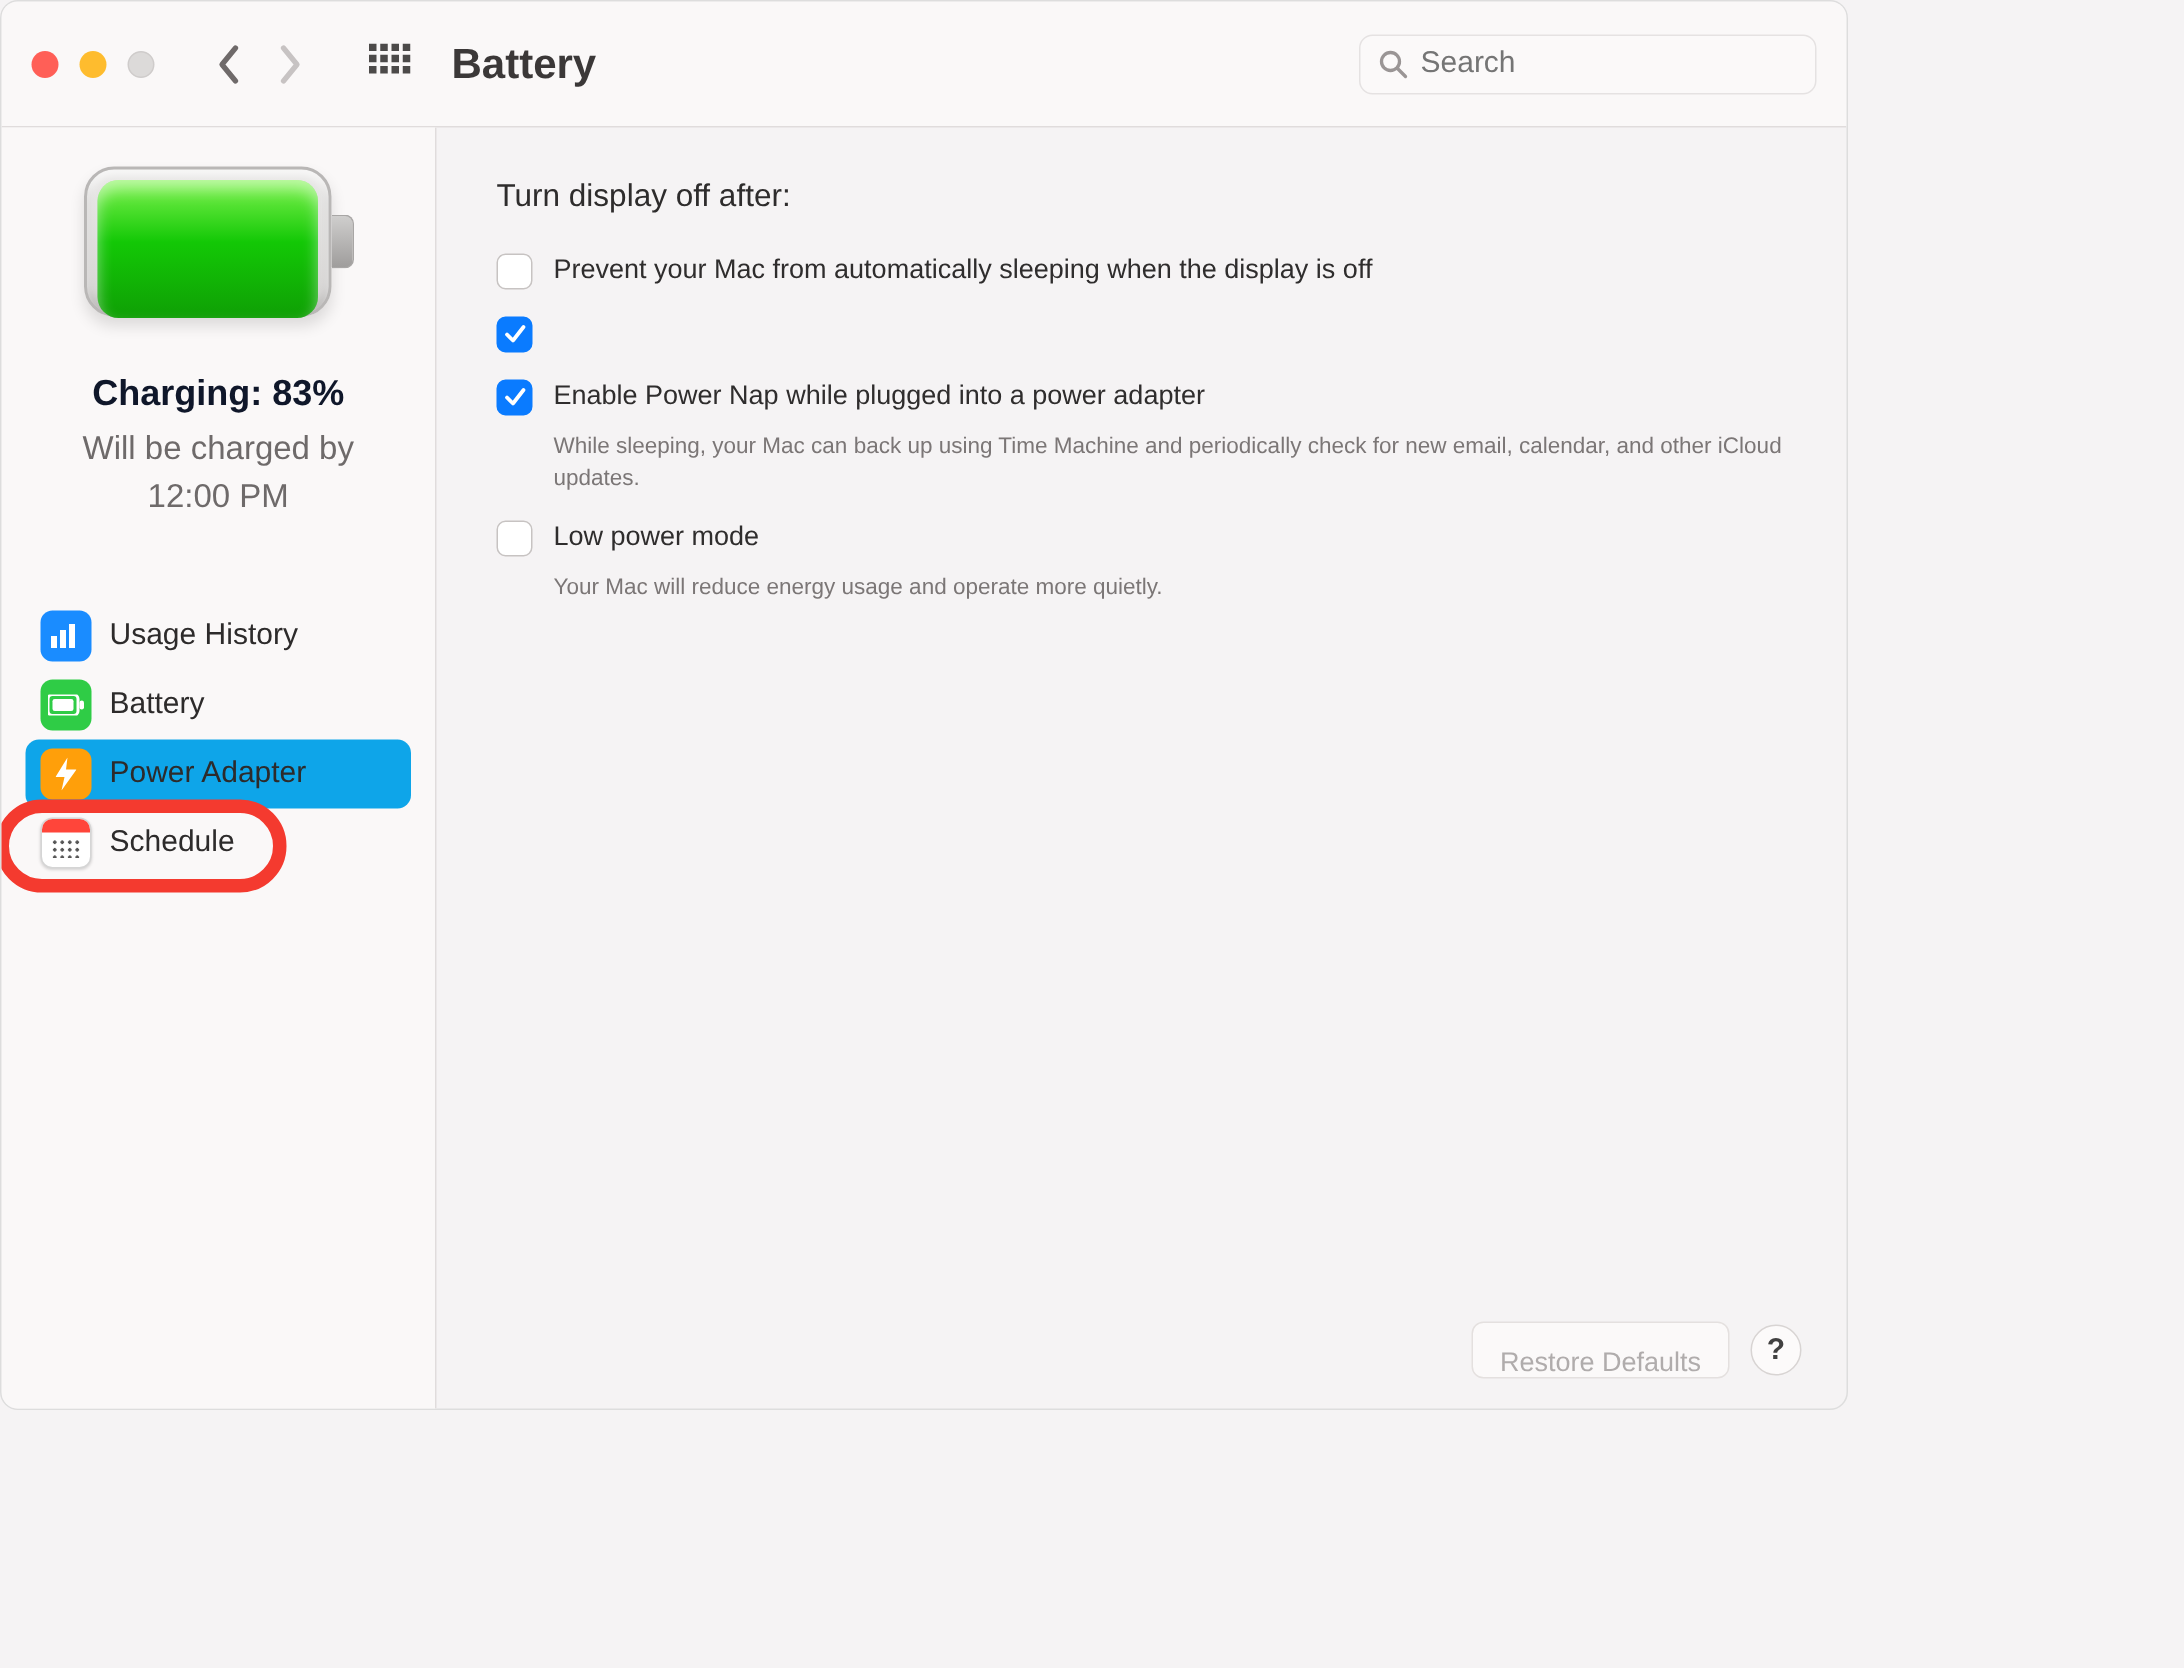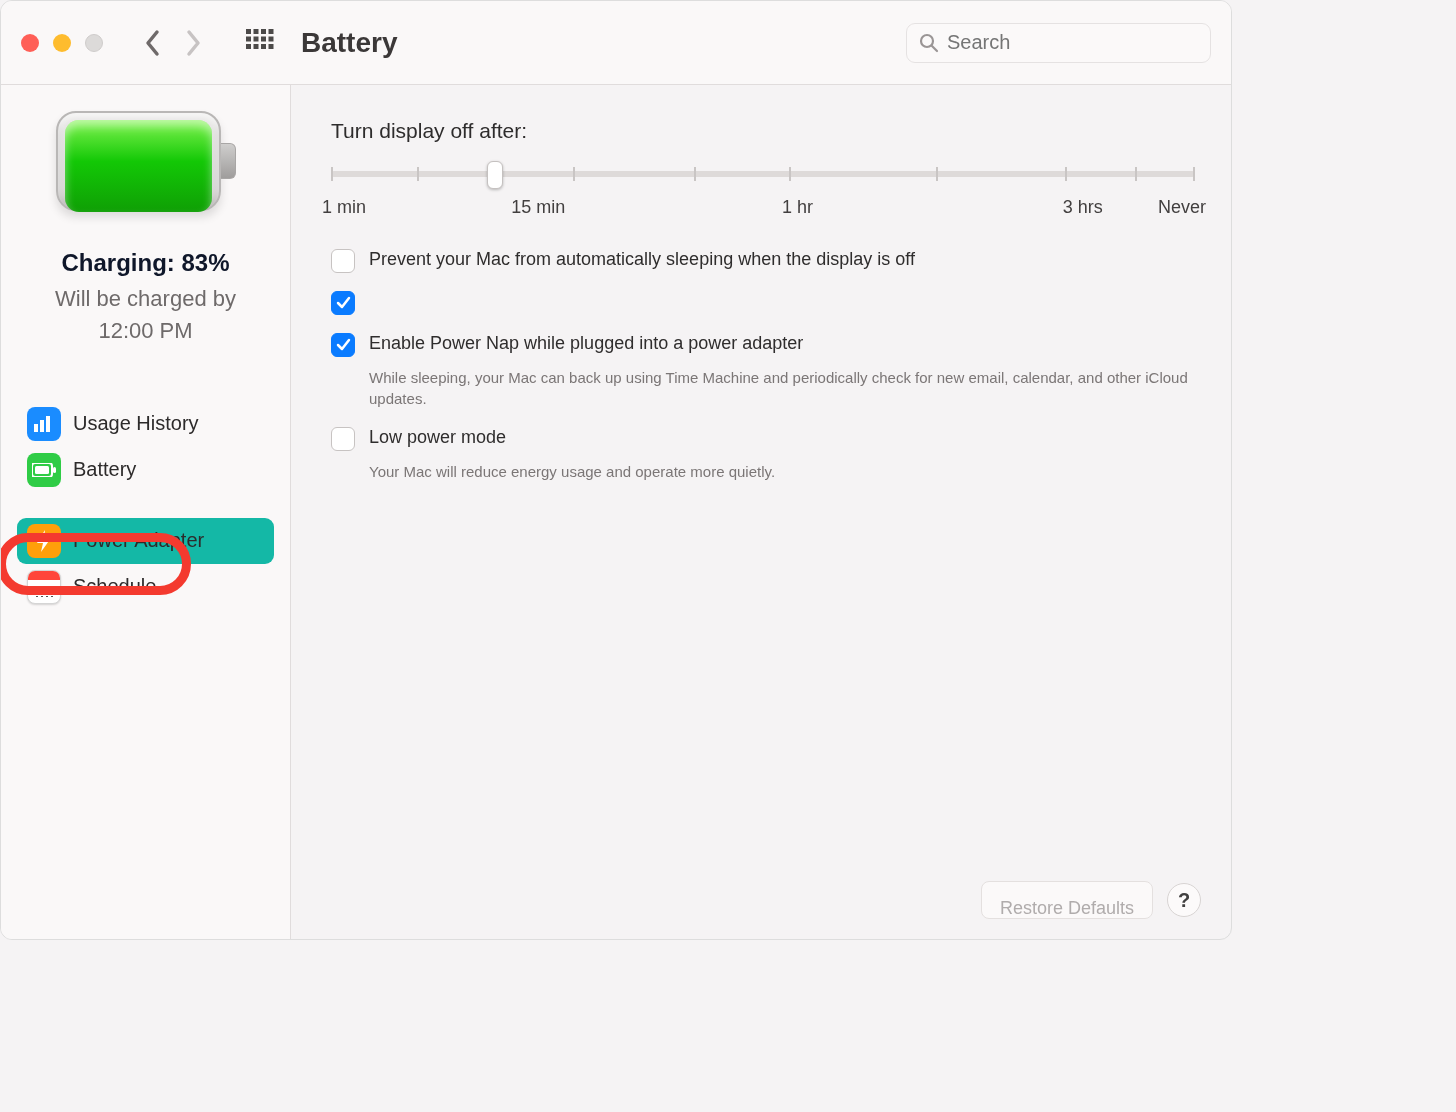--- a/index.html
+++ b/index.html
@@ -76,21 +76,21 @@
     border-radius: 0 6px 6px 0;
     border:1px solid #a8a6a5; border-left:none;
   }
   .status-heading { font-size: 24px; font-weight:700; margin-top:28px; color:#0f172a; }
   .status-sub { font-size: 22px; color:#6e6a6a; text-align:center; line-height:1.45; margin-top:6px; }
   .side-nav { width: 100%; padding: 0 16px; margin-top: 54px; }
   .side-item {
     display:flex; align-items:center; height:46px; border-radius:9px; padding:0 10px; gap:12px;
     font-size: 20px; color:#2d2b2b; cursor:default;
   }
-  .side-item.selected { background:#14b8a6;margin-top:25px; }
+  .side-item.selected { background:#0ea5e9; }
   .side-icon { width:34px; height:34px; border-radius:8px; display:flex; align-items:center; justify-content:center; flex:0 0 auto; }
   .ic-blue { background:#1a8cff; }
   .ic-green { background:#2fcc46; }
   .ic-orange { background:#ff9f0a; }
   .ic-calendar { background:#fff; border:1px solid #d5d5d5; box-shadow: 0 1px 2px rgba(0,0,0,.15); position:relative; }
   .ic-calendar .topbar { position:absolute; top:0; left:0; right:0; height:9px; background:#ff453a; border-radius:7px 7px 0 0; }
   .ic-calendar .dots { position:absolute; top:13px; left:6px; right:6px; bottom:6px;
     background-image: radial-gradient(#555 1px, transparent 1px);
     background-size: 5px 5px; }
   .highlight-ring {
@@ -228,40 +228,20 @@
             <div class="dots"></div>
         </div>
         <span>Schedule</span>
       </div>
       <div class="highlight-ring" style="left:-4px; top:132px; width:194px; height:62px;"></div>
     </div>
   </div>
 
   <div class="main">
     <div class="slider-label">Turn display off after:</div>
-    <div class="slider-wrap">
-      <div class="track"></div>
-      <div class="tick" style="left:0%"></div>
-      <div class="tick" style="left:10%"></div>
-      <div class="tick" style="left:28%"></div>
-      <div class="tick" style="left:42%"></div>
-      <div class="tick" style="left:53%"></div>
-      <div class="tick" style="left:70%"></div>
-      <div class="tick" style="left:85%"></div>
-      <div class="tick" style="left:93%"></div>
-      <div class="tick" style="right:0; left:auto;"></div>
-      <div class="thumb" id="slider-thumb" style="left: 19%;"></div>
-      <div class="slider-ticks-labels">
-        <span class="tl-lbl" style="left:1.5%">1 min</span>
-        <span class="tl-lbl" style="left:24%">15 min</span>
-        <span class="tl-lbl" style="left:54%">1 hr</span>
-        <span class="tl-lbl" style="left:87%">3 hrs</span>
-        <span class="tl-lbl" style="left:98.5%">Never</span>
-      </div>
-    </div>
 
     <div class="options">
       <div class="opt-row">
         <div class="chk" id="chk-prevent">
           
         </div>
         <div class="opt-text">Prevent your Mac from automatically sleeping when the display is off</div>
       </div>
 
       <div class="opt-row">

